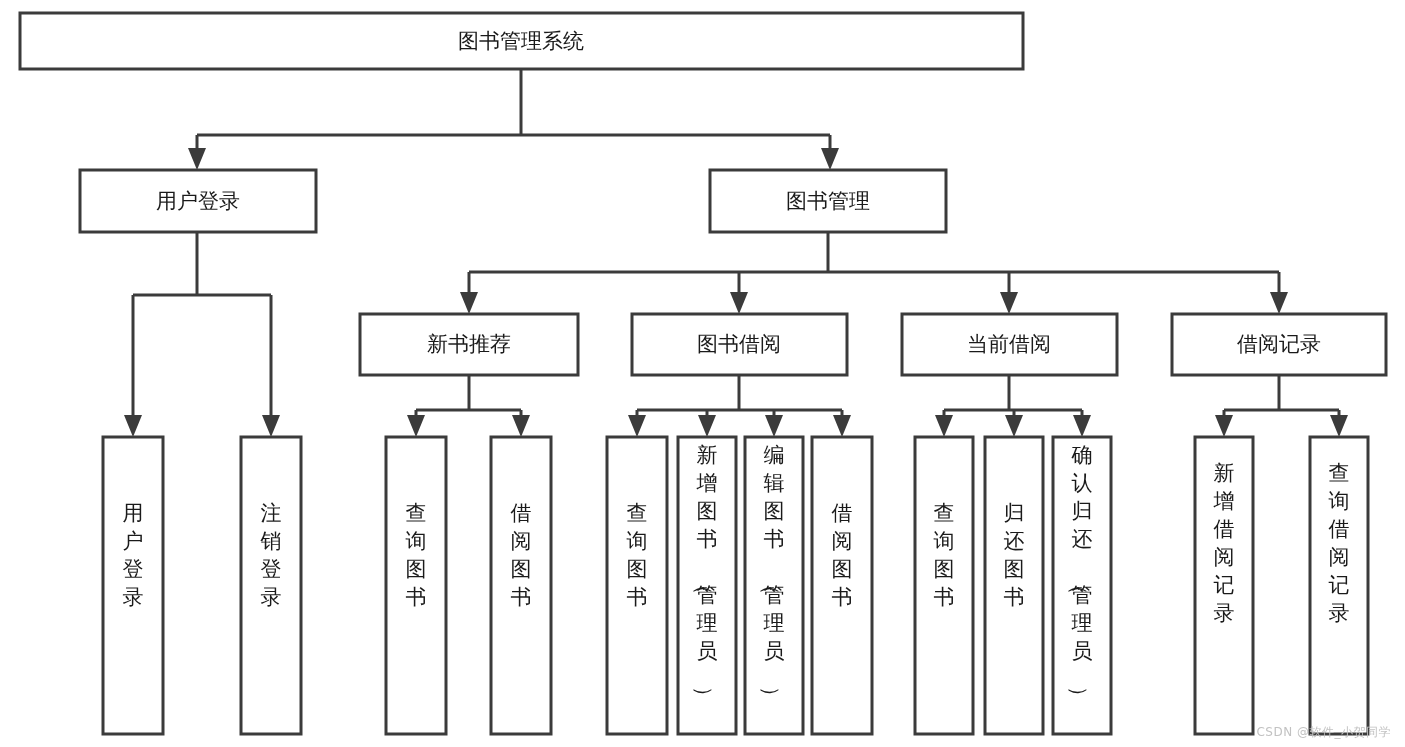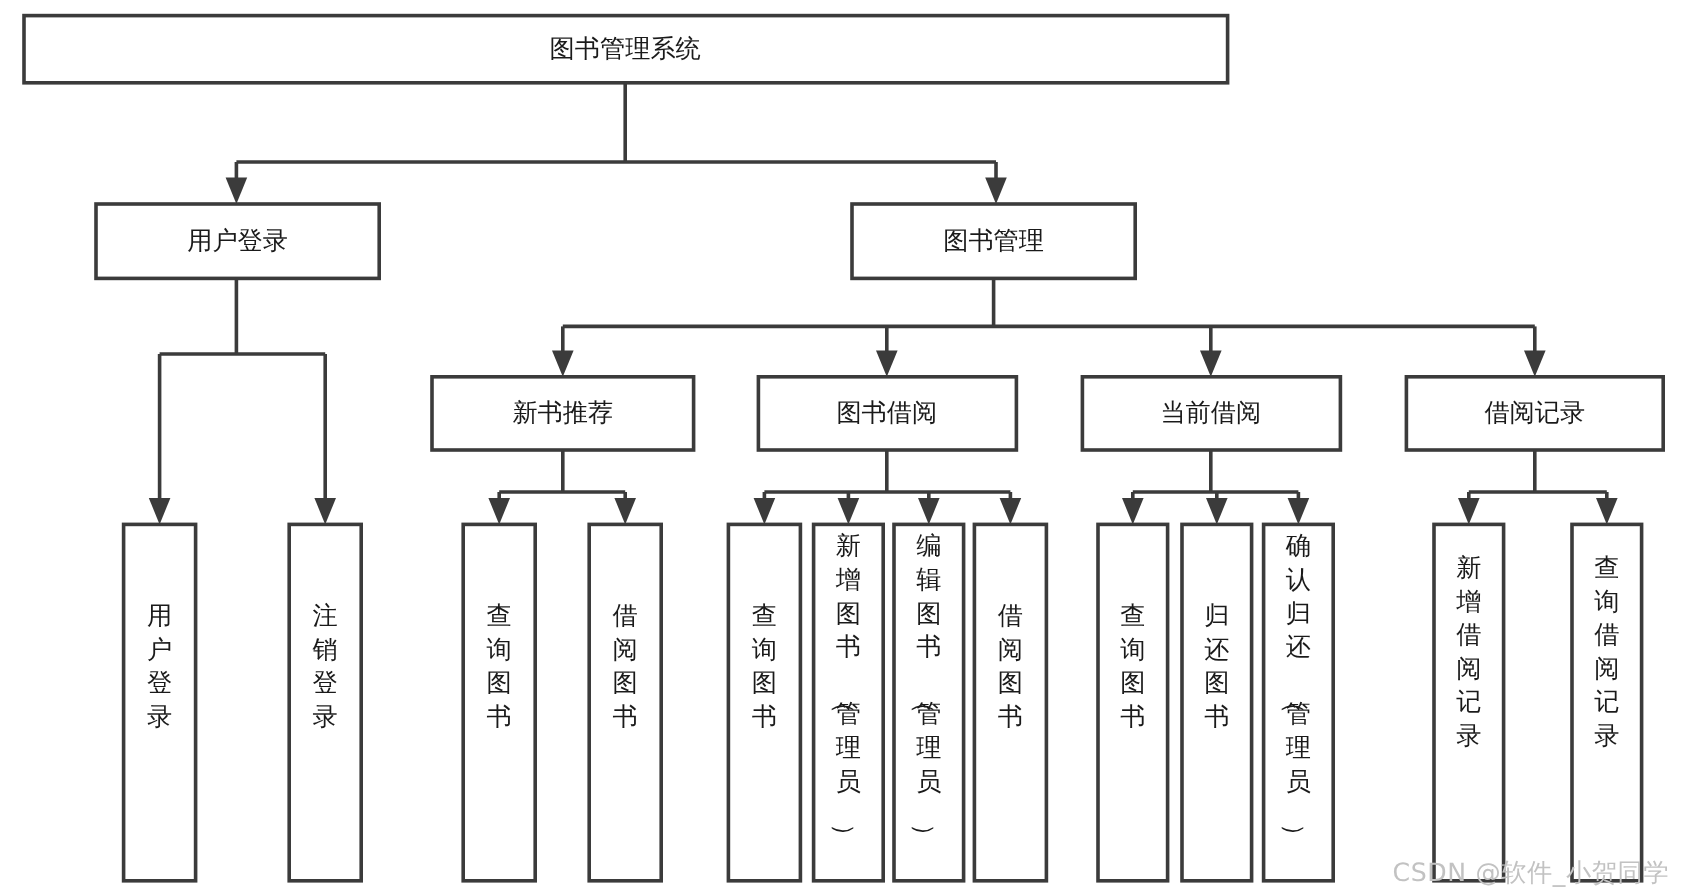--- a/index.html
+++ b/index.html
@@ -50,21 +50,21 @@
     font-family: "DejaVu Sans", "Liberation Sans", sans-serif;
     font-size: 21px;
     fill: #1a1a1a;
     text-anchor: middle;
   }
   .watermark {
     position: absolute;
     right: 14px;
     bottom: 6px;
     font-family: "DejaVu Sans", "Liberation Sans", sans-serif;
-    font-size: 21px;
+    font-size: 12px;
     color: #c2c2c2;
     white-space: nowrap;
     letter-spacing: 0.5px;
   }
 </style>
 </head>
 <body>
 
 <div id="diagram-root">
 

